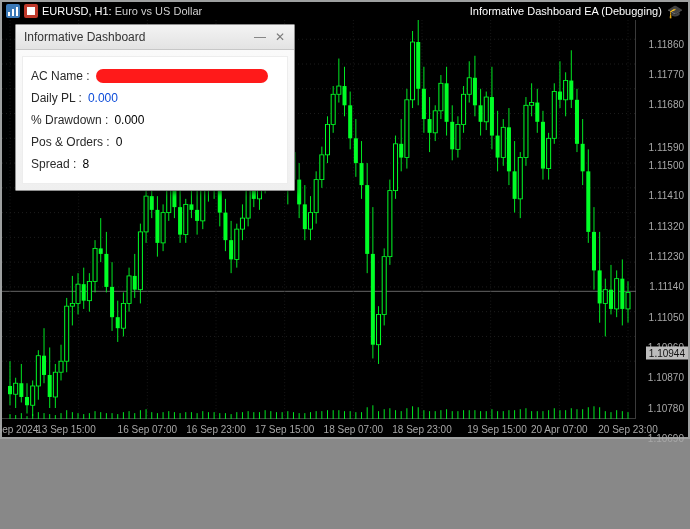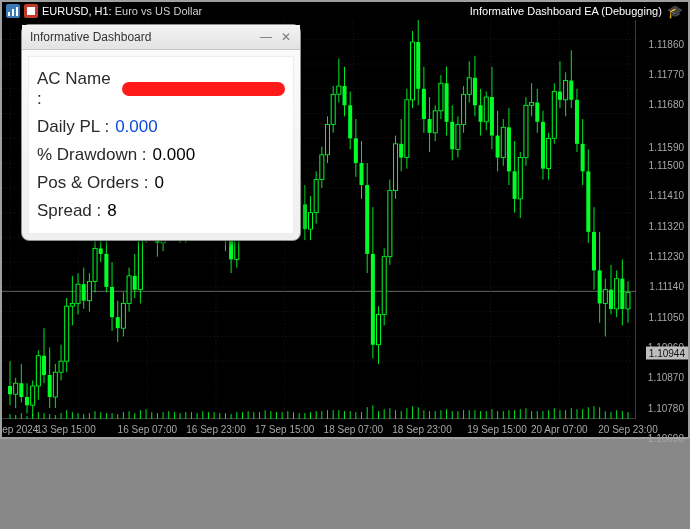--- a/index.html
+++ b/index.html
@@ -65,47 +65,47 @@
   .price-badge {
     position: absolute; right: 0;
     display: inline-block;
     background: #bdbdbd; color: #111;
     font-size: 10px; padding: 1px 3px;
     transform: translateY(-50%);
   }
 
   
   .panel {
-    position: absolute; left: 19px; top: 22px;
+    position: absolute; left: 13px; top: 22px;
     width: 278px;
     background: linear-gradient(#fcfcfc,#efefef);
     border: 1px solid #8f8f8f;
     box-shadow: 2px 2px 5px rgba(0,0,0,.6);
     z-index: 20;
-    border-radius: 8px;
+    border-radius: 1px;
   }
   .panel-titlebar {
     display:flex; align-items:center;
     height: 24px;
     padding: 0 6px 0 8px;
     background: linear-gradient(#f3f3f3,#e3e3e3);
     border-bottom: 1px solid #c7c7c7;
   }
   .panel-title { font-size: 12px; color: #333; flex: 1;}
   .panel-btn {
     width: 16px; height: 16px; margin-left: 4px;
     display:flex;align-items:center;justify-content:center;
     color: #7a7a7a; font-size: 12px;
     border: 0; background: transparent; cursor: pointer;
   }
   .panel-body {
     background: #fff;
     margin: 6px; border: 1px solid #ededed;
     padding: 8px 8px 8px 8px;
-    font-size: 17px; color: #333;
+    font-size: 12px; color: #333;
   }
   .row { display:flex; align-items:center; gap: 6px; padding: 4px 0;}
   .row .lbl { color: #2a2a2a; }
   .row .val { }
   .blue { color: #0b4bd9; }
   .black { color: #000; }
   .redact {
     display:inline-block; width: 172px; height: 14px;
     background: #ff1a1a; border-radius: 7px;
     vertical-align: middle;

